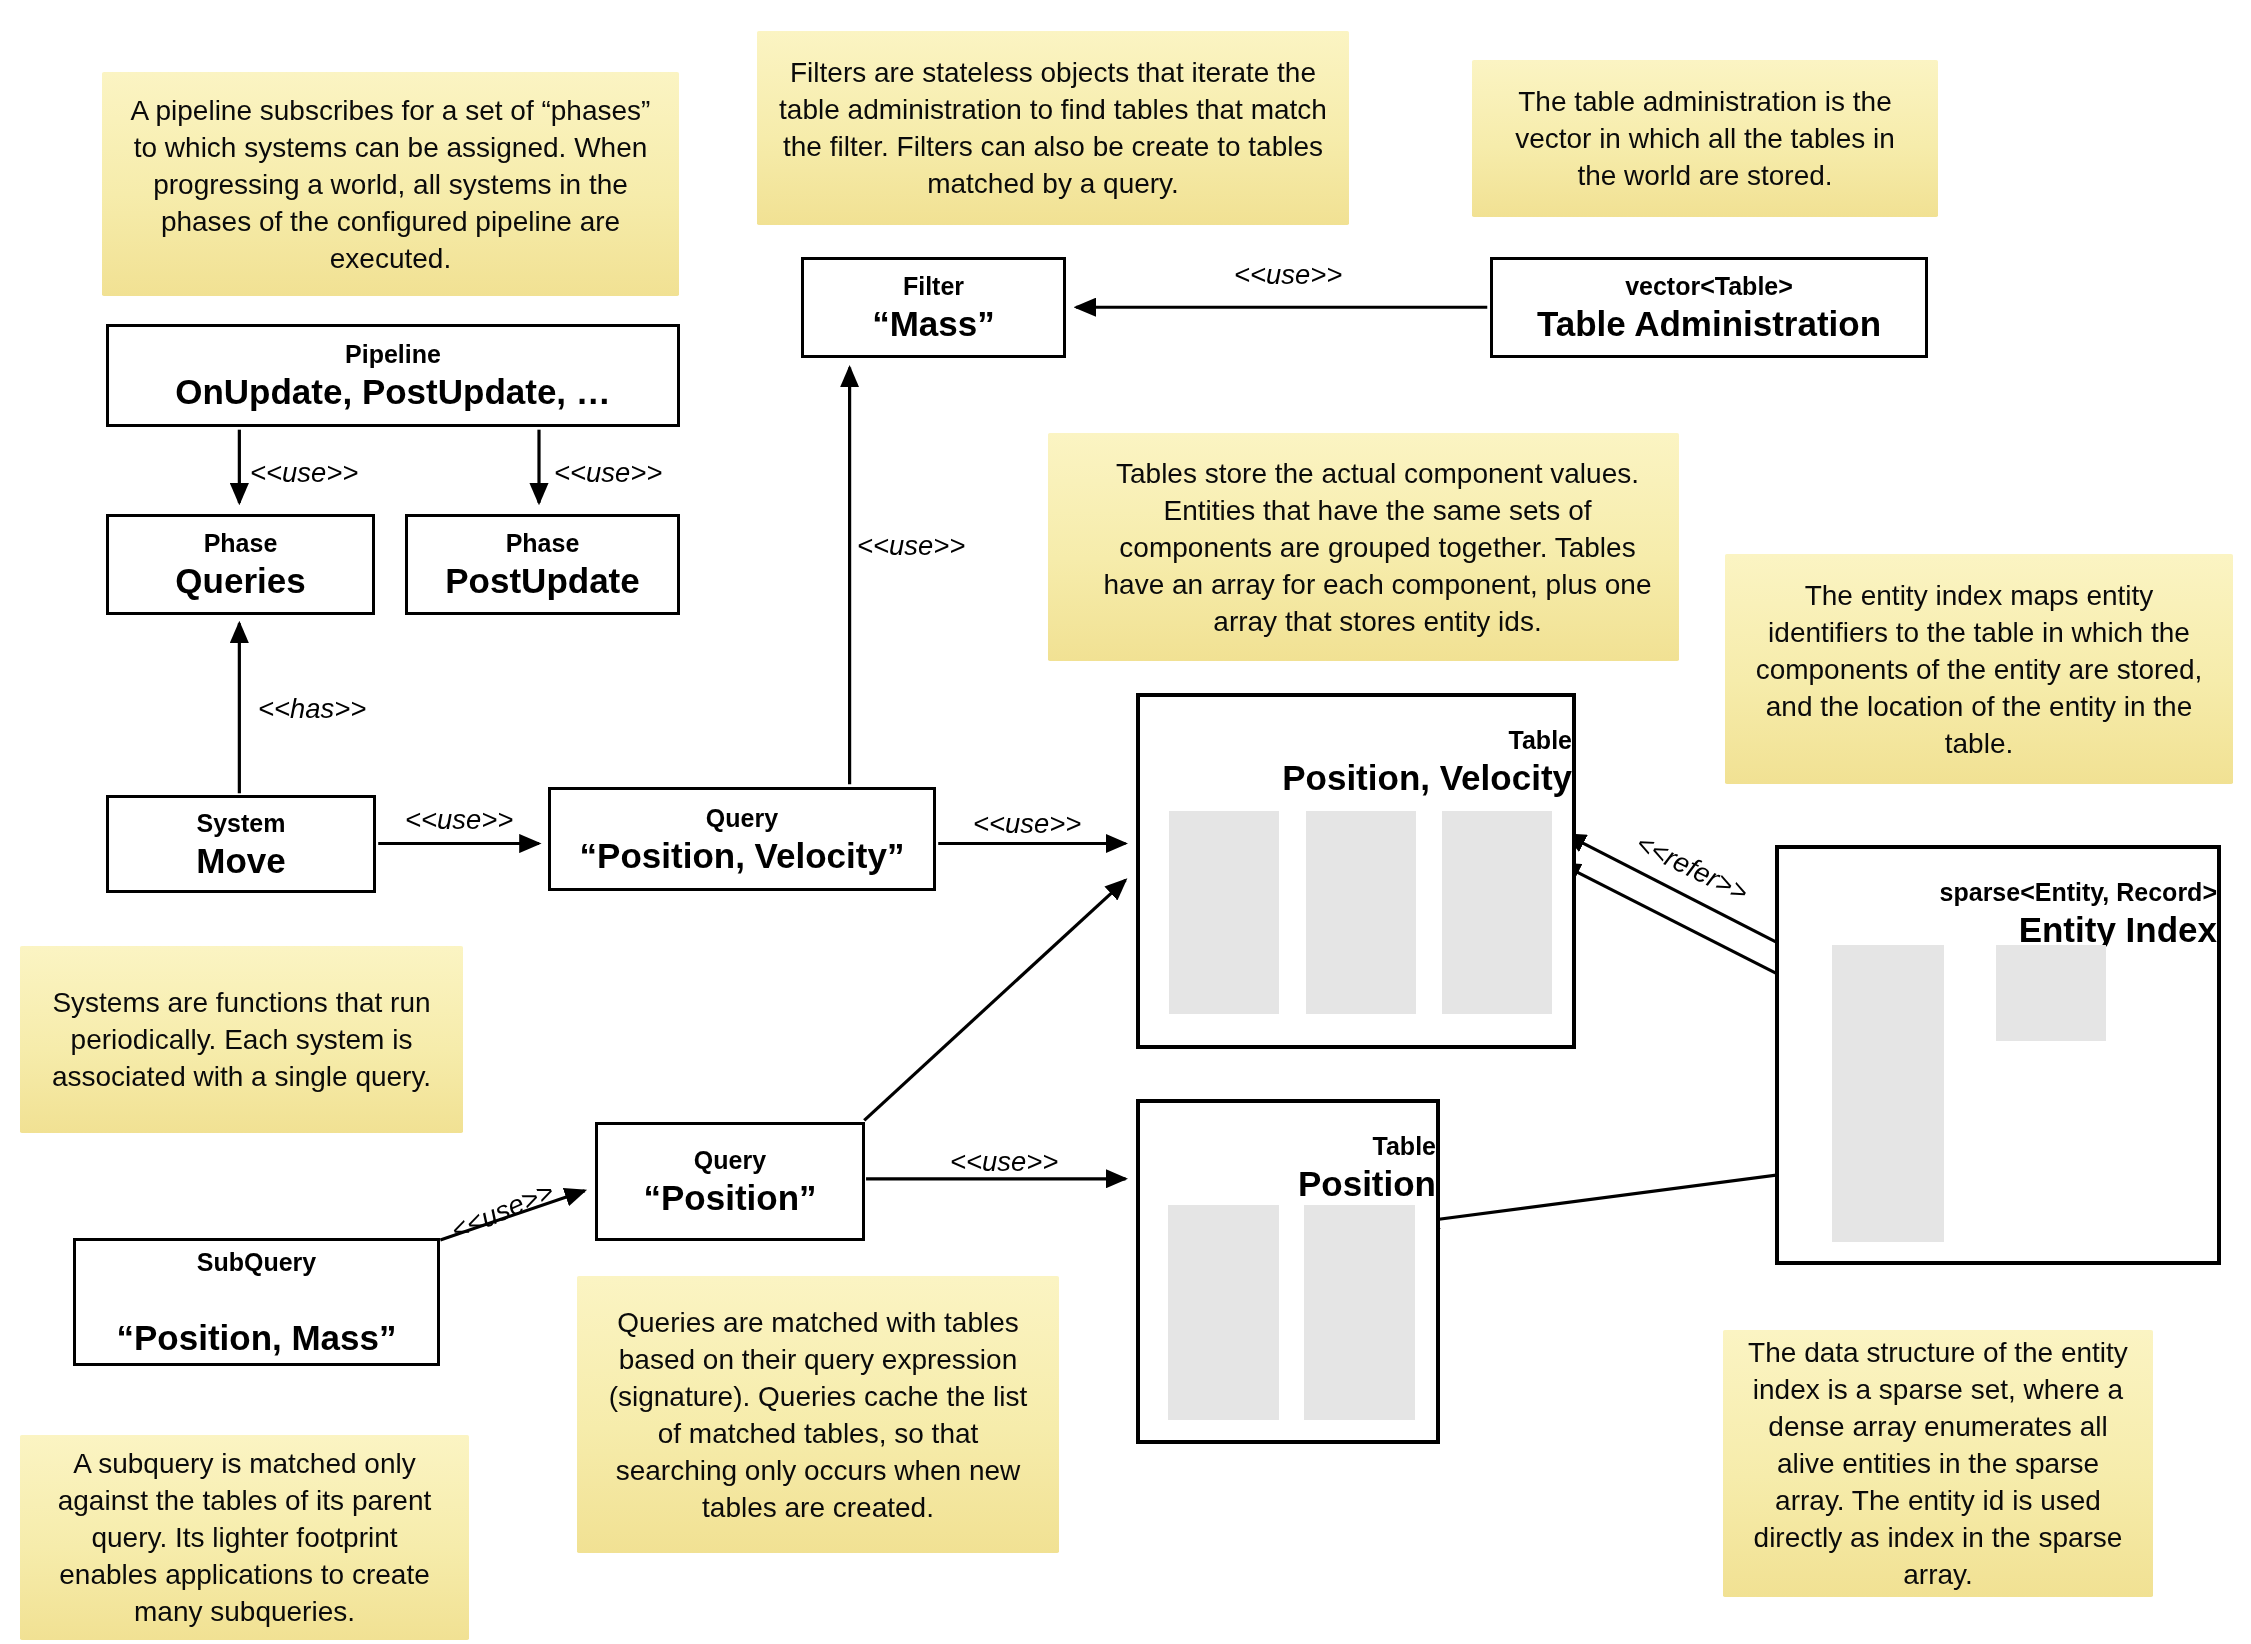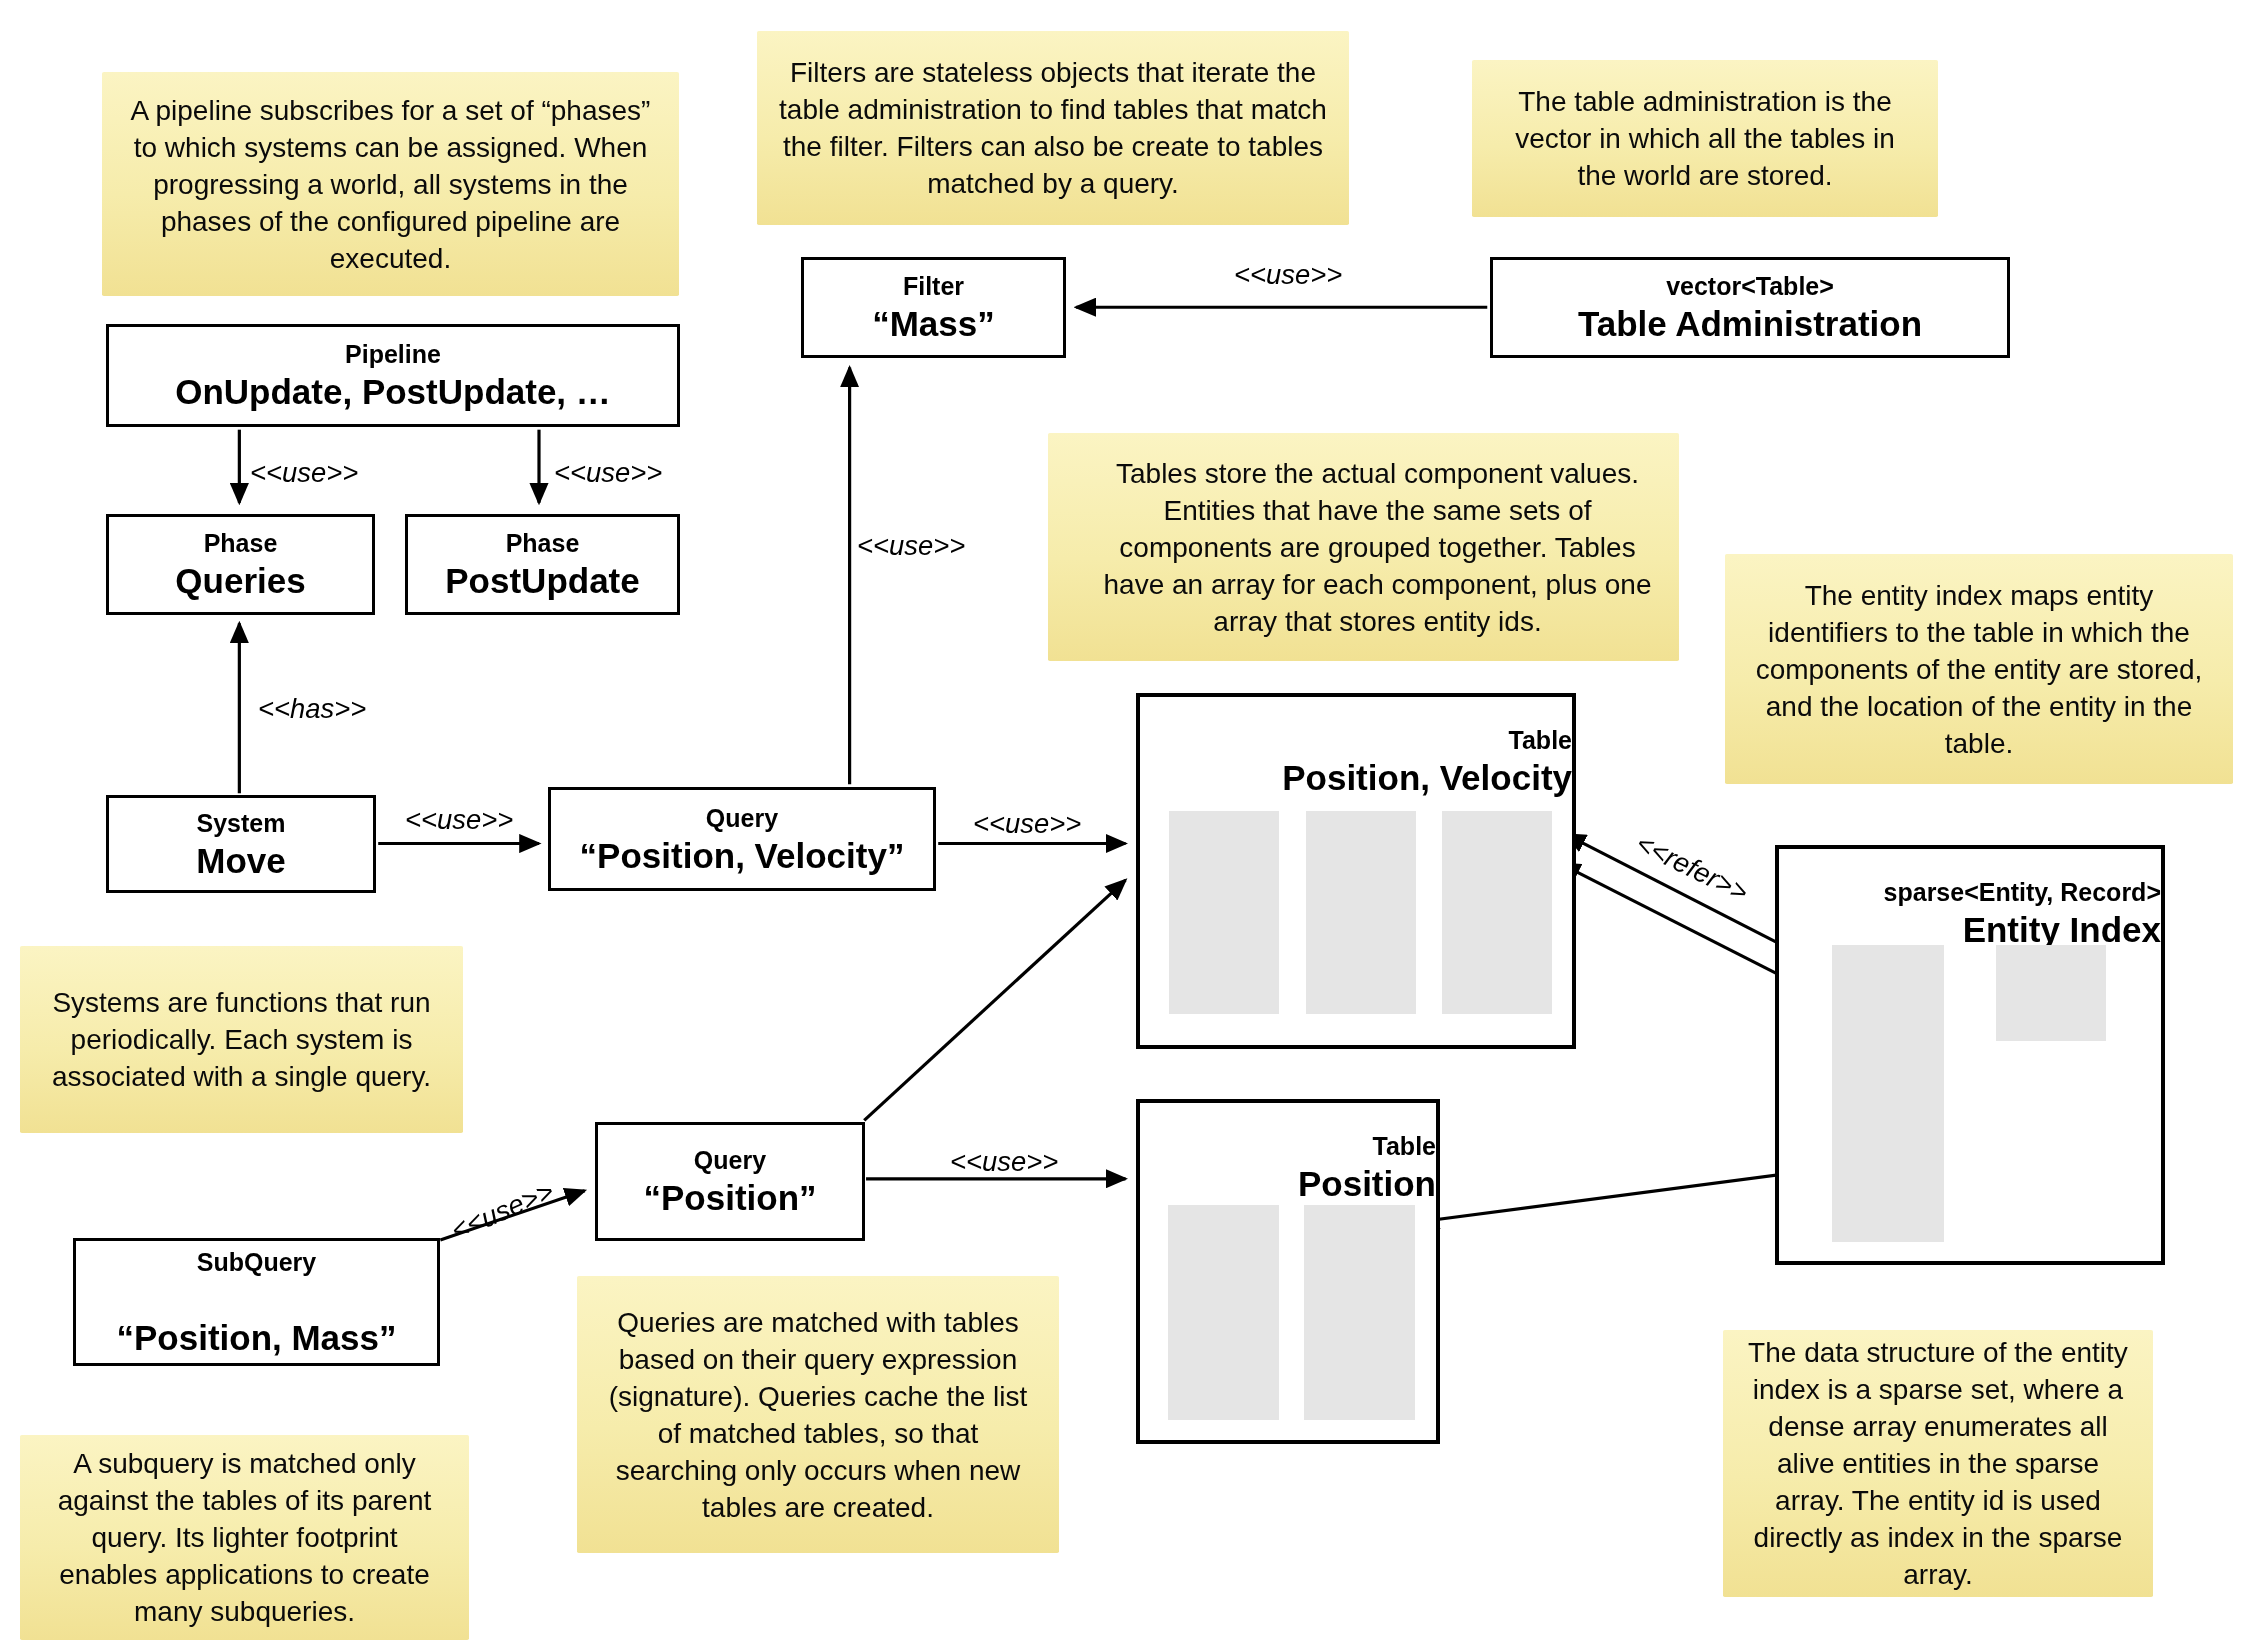--- a/index.html
+++ b/index.html
@@ -94,21 +94,21 @@
   <div class="uml" style="left:548px;top:787px;width:388px;height:104px;">
     <span class="stereo">Query</span>
     <span class="bigname">“Position, Velocity”</span>
   </div>
 
   <div class="uml" style="left:801px;top:257px;width:265px;height:101px;">
     <span class="stereo">Filter</span>
     <span class="bigname">“Mass”</span>
   </div>
 
-  <div class="uml" style="left:1490px;top:257px;width:520px;height:101px;">
+  <div class="uml" style="left:1490px;top:257px;width:438px;height:101px;">
     <span class="stereo">vector&lt;Table&gt;</span>
     <span class="bigname">Table Administration</span>
   </div>
 
   <div class="uml" style="left:595px;top:1122px;width:270px;height:119px;">
     <span class="stereo">Query</span>
     <span class="bigname">“Position”</span>
   </div>
 
   <div class="uml" style="left:73px;top:1238px;width:367px;height:128px;gap:38px;">
@@ -124,21 +124,21 @@
     <div class="array" style="left:302px;top:114px;width:110px;height:203px;"></div>
   </div>
 
   <div class="uml top big-border" style="left:1136px;top:1099px;width:304px;height:345px;">
     <span class="stereo">Table</span>
     <span class="bigname">Position</span>
     <div class="array" style="left:28px;top:102px;width:111px;height:215px;"></div>
     <div class="array" style="left:164px;top:102px;width:111px;height:215px;"></div>
   </div>
 
-  <div class="uml top big-border" style="left:1775px;top:845px;width:390px;height:420px;">
+  <div class="uml top big-border" style="left:1775px;top:845px;width:446px;height:420px;">
     <span class="stereo">sparse&lt;Entity, Record&gt;</span>
     <span class="bigname">Entity Index</span>
     <div class="array" style="left:53px;top:96px;width:112px;height:297px;"></div>
     <div class="array" style="left:217px;top:96px;width:110px;height:96px;"></div>
   </div>
 
   <span class="edge-label" style="left:250px;top:457px;">&lt;&lt;use&gt;&gt;</span>
   <span class="edge-label" style="left:554px;top:457px;">&lt;&lt;use&gt;&gt;</span>
   <span class="edge-label" style="left:258px;top:693px;">&lt;&lt;has&gt;&gt;</span>
   <span class="edge-label" style="left:405px;top:804px;">&lt;&lt;use&gt;&gt;</span>

